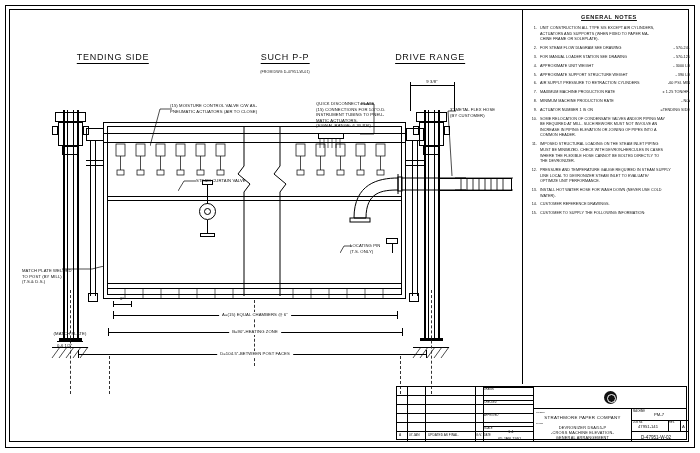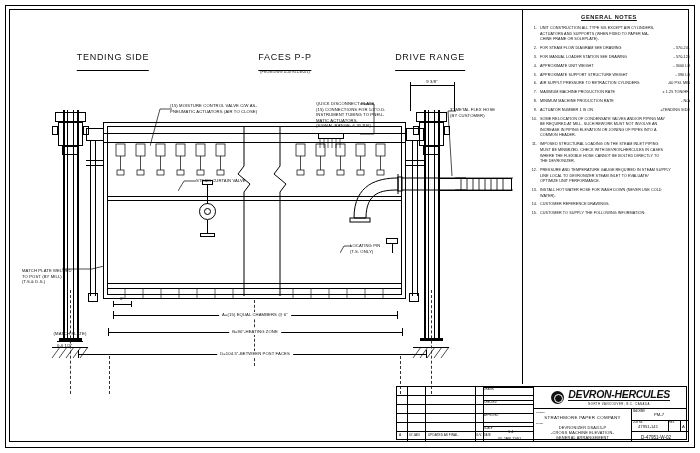--- a/index.html
+++ b/index.html
@@ -41,21 +41,21 @@
   .t.mid { text-align: center; transform: translateX(-50%); }
   .hdr {
     position: absolute;
     font-size: 9px;
     letter-spacing: 0.7px;
     white-space: nowrap;
     color: #111;
     transform: translateX(-50%);
     text-align: center;
   }
-  .hdr-ul { border-bottom: 1.2px solid #000; padding-bottom: 8px; }
+  .hdr-ul { border-bottom: 1.2px solid #000; padding-bottom: 1px; }
   .sub {
     position: absolute;
     font-size: 3.6px;
     letter-spacing: 0.1px;
     white-space: nowrap;
     transform: translateX(-50%);
     text-align: center;
   }
   
   .ln { position: absolute; background: #000; }
@@ -162,21 +162,21 @@
 </style>
 </head>
 <body>
 
 <div id="sheet">
 
   <div class="border-outer"></div>
   <div class="border-inner"></div>
 
   <div class="hdr hdr-ul" style="left:113px; top:52px;">TENDING SIDE</div>
-  <div class="hdr hdr-ul" style="left:285px; top:52px;">FACES P-P</div>
+  <div class="hdr hdr-ul" style="left:285px; top:52px;">SUCH P-P</div>
   <div class="sub" style="left:285px; top:70px;">(FROM DWG D-47951-W-01)</div>
   <div class="hdr hdr-ul" style="left:430px; top:52px;">DRIVE RANGE</div>
 
   <div class="box" style="left:103px; top:122px; width:303px; height:177px;"></div>
   <div class="box" style="left:107px; top:126px; width:295px; height:169px;"></div>
 
   <div class="ln h1" style="left:103px; top:133px; width:303px;"></div>
   <div class="ln h1" style="left:103px; top:142px; width:303px;"></div>
 
   <div class="ln h1" style="left:107px; top:196px; width:295px;"></div>
@@ -619,24 +619,20 @@
       <div class="ap-lbl" style="top:14px;">CHECKED</div>
       <div class="ap-lbl" style="top:27px;">APPROVED</div>
       <div class="ap-lbl" style="top:40px;">SCALE</div>
       <div class="rt-txt" style="left:25px; top:42px; font-size:4px;">1:4</div>
       <div class="ap-lbl" style="top:47px;">DATE</div>
       <div class="rt-txt" style="left:15px; top:48.5px; font-size:4px;">05 JAN 1991</div>
     </div>
 
     <div id="logo-cell">
       <div class="logo-mark"></div>
-      <div>
-        <div class="logo-word">DEVRON-HERCULES</div>
-        <div class="logo-sub">NORTH VANCOUVER, B.C. CANADA</div>
-      </div>
     </div>
 
     <div id="tb-desc">
       <div class="tb-tag">CLIENT</div>
       <div class="tb-client">STRATHMORE PAPER COMPANY</div>
       <div class="tb-tag" style="margin-top:2px;">TITLE</div>
       <div class="tb-line" style="text-align:center;">DEVRONIZER DSA/55-P</div>
       <div class="tb-line" style="text-align:center;">-CROSS MACHINE ELEVATION-</div>
       <div class="tb-line" style="text-align:center;">GENERAL ARRANGEMENT</div>
     </div>

